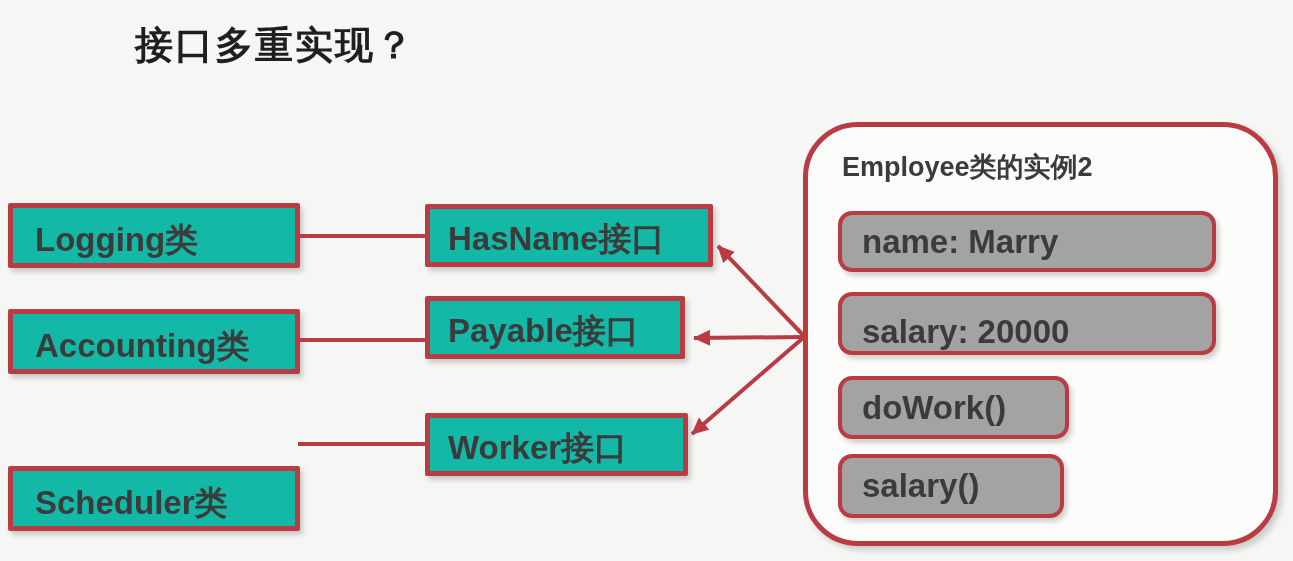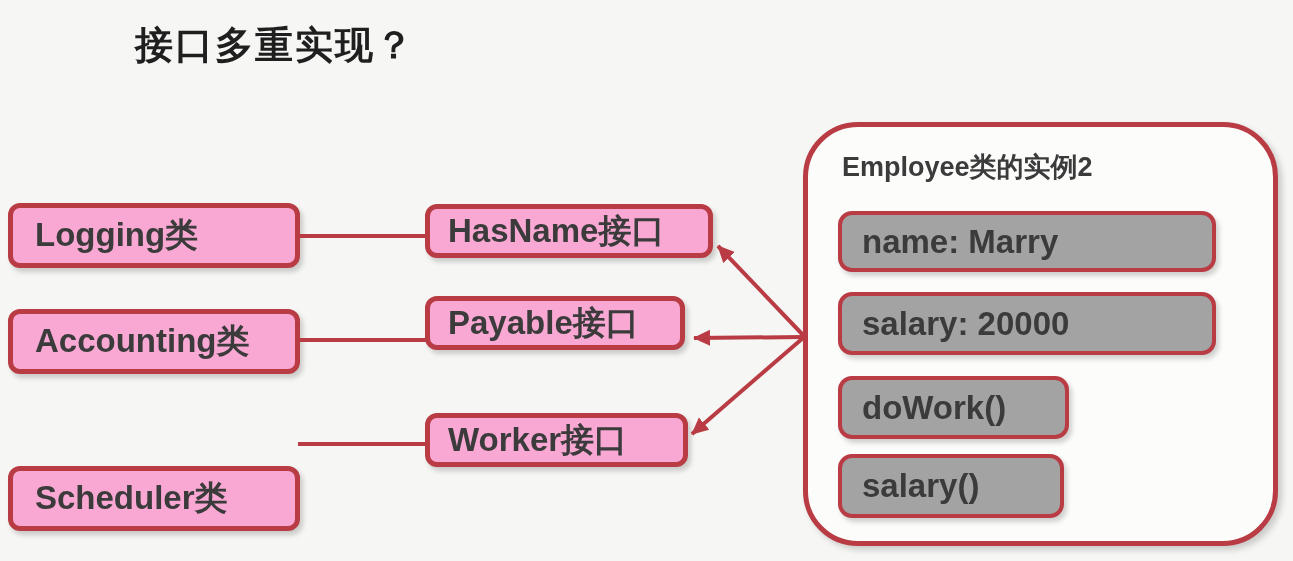--- a/index.html
+++ b/index.html
@@ -19,36 +19,36 @@
     position:absolute;
     left:135px;top:20px;
     font-size:38px;
     font-weight:800;
     color:#1f1f1f;
     letter-spacing:2px;
   }
   .node{
     position:absolute;
     box-sizing:border-box;
-    background:#f9a8d4;
+    background:#14b8a6;
     border:5px solid #b93c44;
-    border-radius:12px;
+    border-radius:2px;
     display:flex;
-    align-items:center;
+    align-items:flex-end;
     font-size:33px;
     font-weight:800;
     color:#3b3b3b;
     box-shadow:3px 4px 5px rgba(0,0,0,0.18);
     white-space:nowrap;
   }
   .class-box{left:8px;width:292px;height:65px;padding-left:22px;}
   .cb-0{top:203px;}
   .cb-1{top:309px;}
   .cb-2{top:418px;margin-top:48px;}
-  .iface-box{left:425px;height:54px;padding-left:18px;}
+  .iface-box{left:425px;height:63px;padding-left:18px;}
   .ib-0{top:204px;width:288px;}
   .ib-1{top:296px;width:260px;}
   .ib-2{top:413px;width:263px;}
   .employee-box{
     position:absolute;
     box-sizing:border-box;
     left:803px;top:122px;
     width:475px;height:424px;
     background:#fcfcfb;
     border:5px solid #b93c44;
@@ -73,21 +73,21 @@
     display:flex;
     align-items:center;
     padding-left:20px;
     font-size:33px;
     font-weight:800;
     color:#3b3b3b;
     box-shadow:3px 4px 5px rgba(0,0,0,0.18);
     white-space:nowrap;
   }
   .mb-0{top:84px;width:378px;height:61px;}
-  .mb-1{top:165px;width:378px;height:63px;}
+  .mb-1{top:165px;width:378px;height:63px;align-items:flex-end;}
   .mb-2{top:249px;width:231px;height:63px;}
   .mb-3{top:327px;width:226px;height:64px;}
   .connector-layer{
     position:absolute;
     left:0;top:0;
     width:1293px;height:561px;
     pointer-events:none;
   }
 </style>
 </head>

